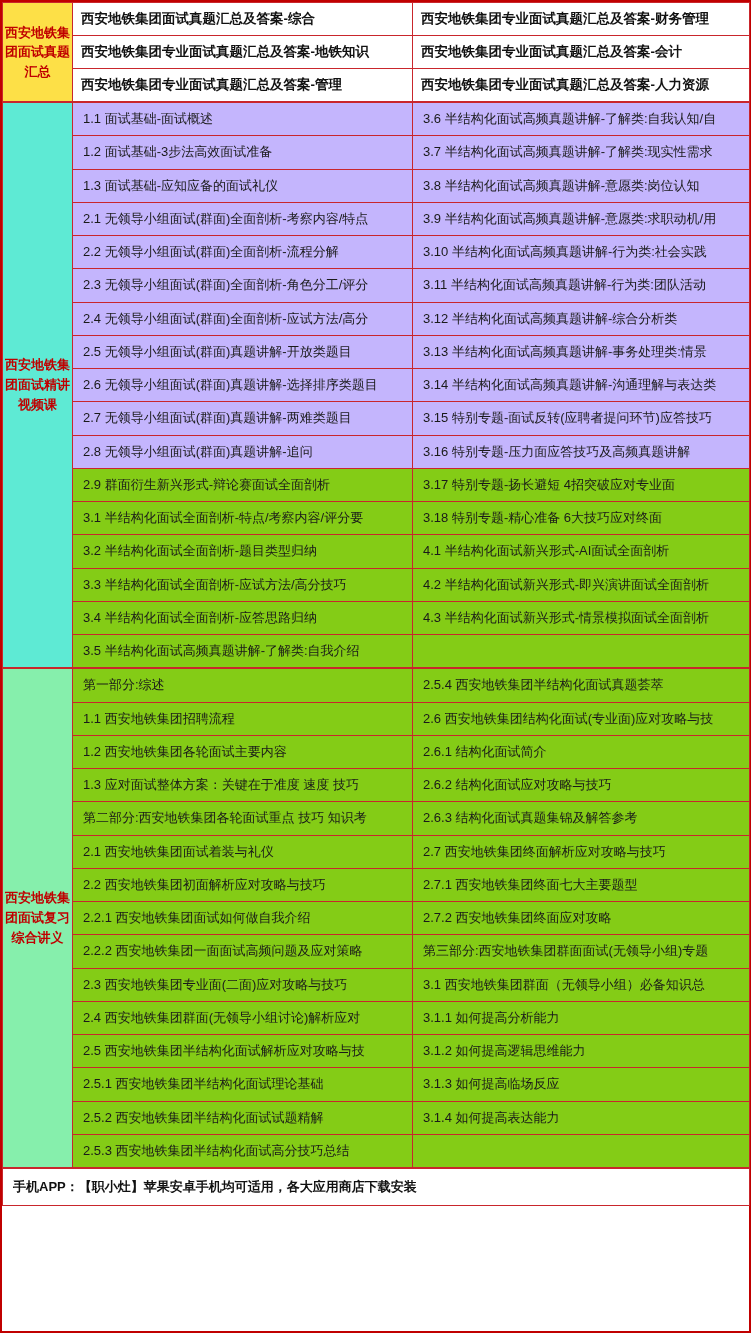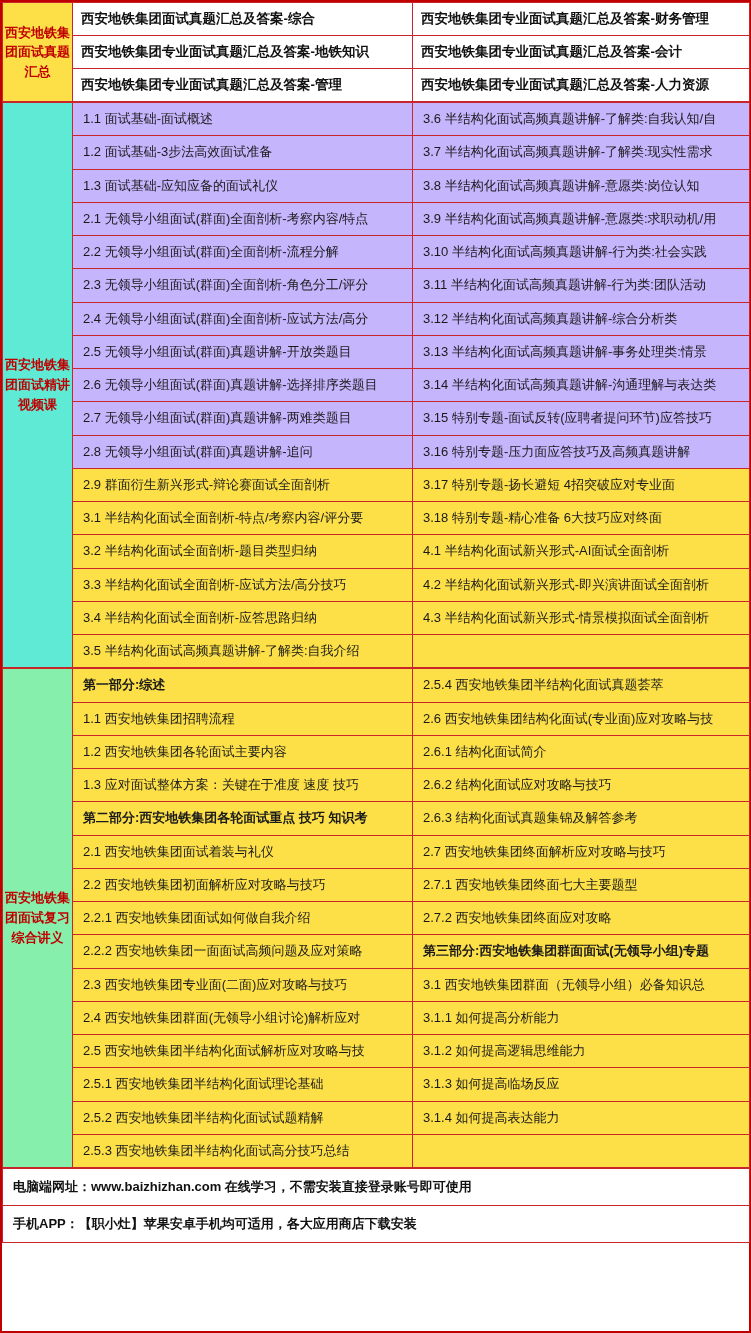--- a/index.html
+++ b/index.html
@@ -67,22 +67,22 @@
   
   .item {
     font-size: 13px;
     color: #1a1a1a;
     padding: 8px 6px 8px 10px;
     white-space: nowrap;
     overflow: hidden;
     line-height: 1.25;
   }
   .item.pink { background: #c4b5fd; }
-  .item.white { background: #fde047; }
-  .item.bold { font-weight: bold; margin-top: 16px; }
+  .item.white { background: #84cc16; }
+  .item.bold { font-weight: normal; margin-top: 16px; }
   .item.empty { }
 
   
   .footer-cell {
     font-size: 13px;
     font-weight: bold;
     color: #111;
     padding: 9px 10px;
     white-space: nowrap;
     overflow: hidden;
@@ -265,21 +265,18 @@
       </tr>
     </tbody>
   </table>
 
   <table class="grid">
     <colgroup>
         <col style="width:747px">
       </colgroup>
     <tbody>
       <tr>
-        <td class="footer-cell">电脑端网址：www.baizhizhan.com 在线学习，不需安装直接登录账号即可使用</td>
-      </tr>
-      <tr>
         <td class="footer-cell">手机APP：【职小灶】苹果安卓手机均可适用，各大应用商店下载安装</td>
       </tr>
     </tbody>
   </table>
 
 </div>
 
 </body></html>

